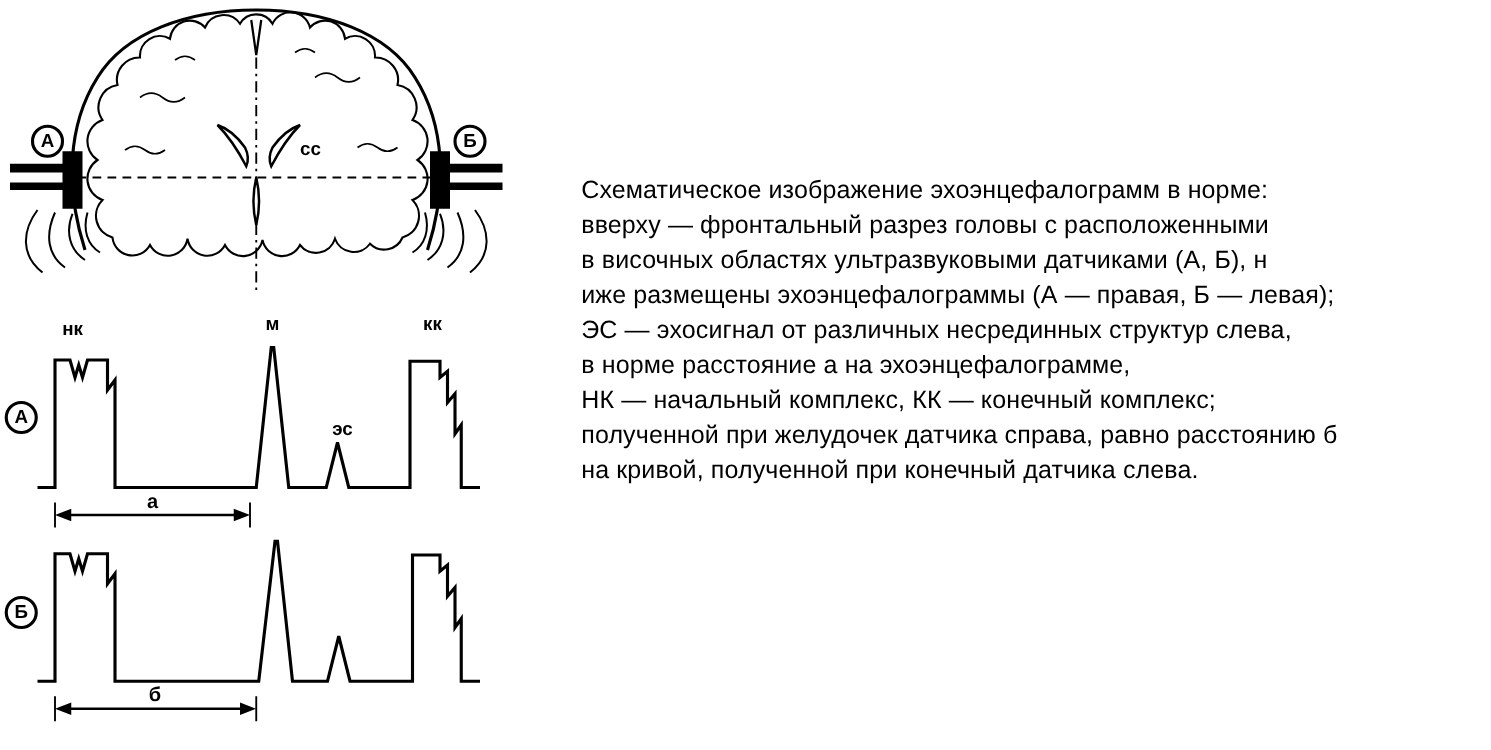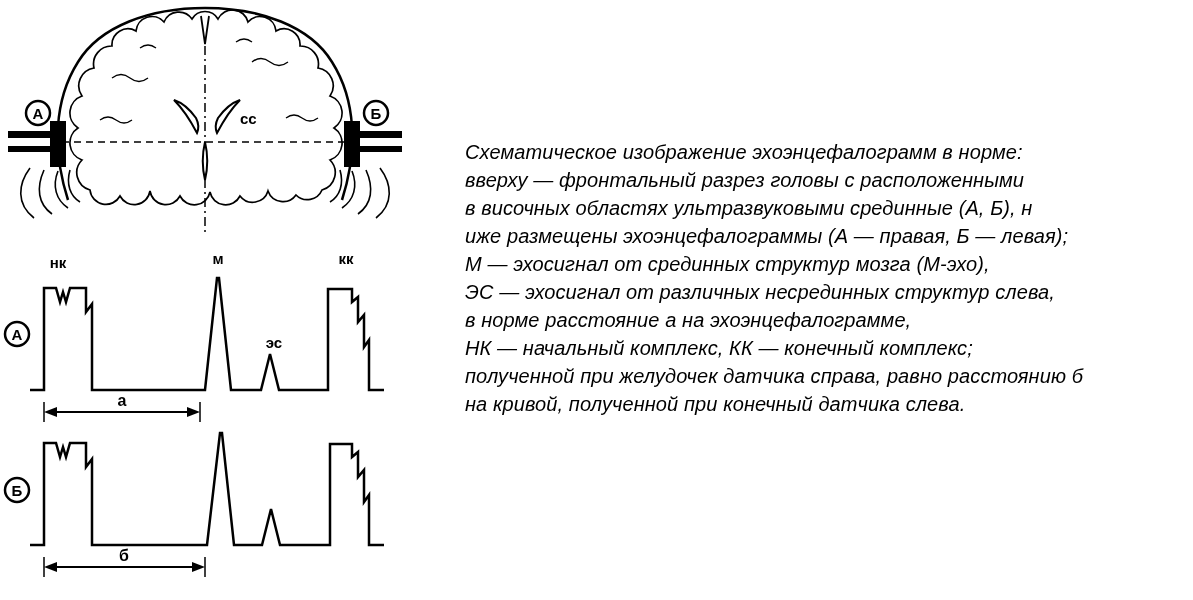--- a/index.html
+++ b/index.html
@@ -23,21 +23,21 @@
   .caption {
     position: absolute;
     left: 465px;
     top: 138px;
     width: 720px;
     color: #000000;
     font-size: 20px;
     line-height: 28px;
     letter-spacing: 0.1px;
   }
-  .caption div { white-space: nowrap; font-style: italic; }
+  .caption div { white-space: nowrap; }
   svg text {
     font-family: "Liberation Sans", sans-serif;
     fill: #000000;
   }
   .diagram-label {
     font-weight: bold;
     font-size: 15px;
   }
   .badge-letter {
     font-weight: bold;
@@ -191,23 +191,22 @@
         <polygon points="44,567 57,562 57,572" fill="#000" stroke="none"></polygon>
         <polygon points="205,567 192,562 192,572" fill="#000" stroke="none"></polygon>
       </g>
       <text class="distance-letter" x="124" y="561" text-anchor="middle">б</text>
     </g>
   </svg>
 
   <div class="caption">
     <div>Схематическое изображение эхоэнцефалограмм в норме:</div>
     <div>вверху — фронтальный разрез головы с расположенными</div>
-    <div>в височных областях ультразвуковыми срединные (А, Б), н</div>
+    <div>в височных областях ультразвуковыми датчиками (А, Б), н</div>
     <div>иже размещены эхоэнцефалограммы (А — правая, Б — левая);</div>
-    <div>М — эхосигнал от срединных структур мозга (М-эхо),</div>
     <div>ЭС — эхосигнал от различных несрединных структур слева,</div>
     <div>в норме расстояние а на эхоэнцефалограмме,</div>
     <div>НК — начальный комплекс, КК — конечный комплекс;</div>
     <div>полученной при желудочек датчика справа, равно расстоянию б</div>
     <div>на кривой, полученной при конечный датчика слева.</div>
   </div>
 
 </div>
 
 </body></html>

